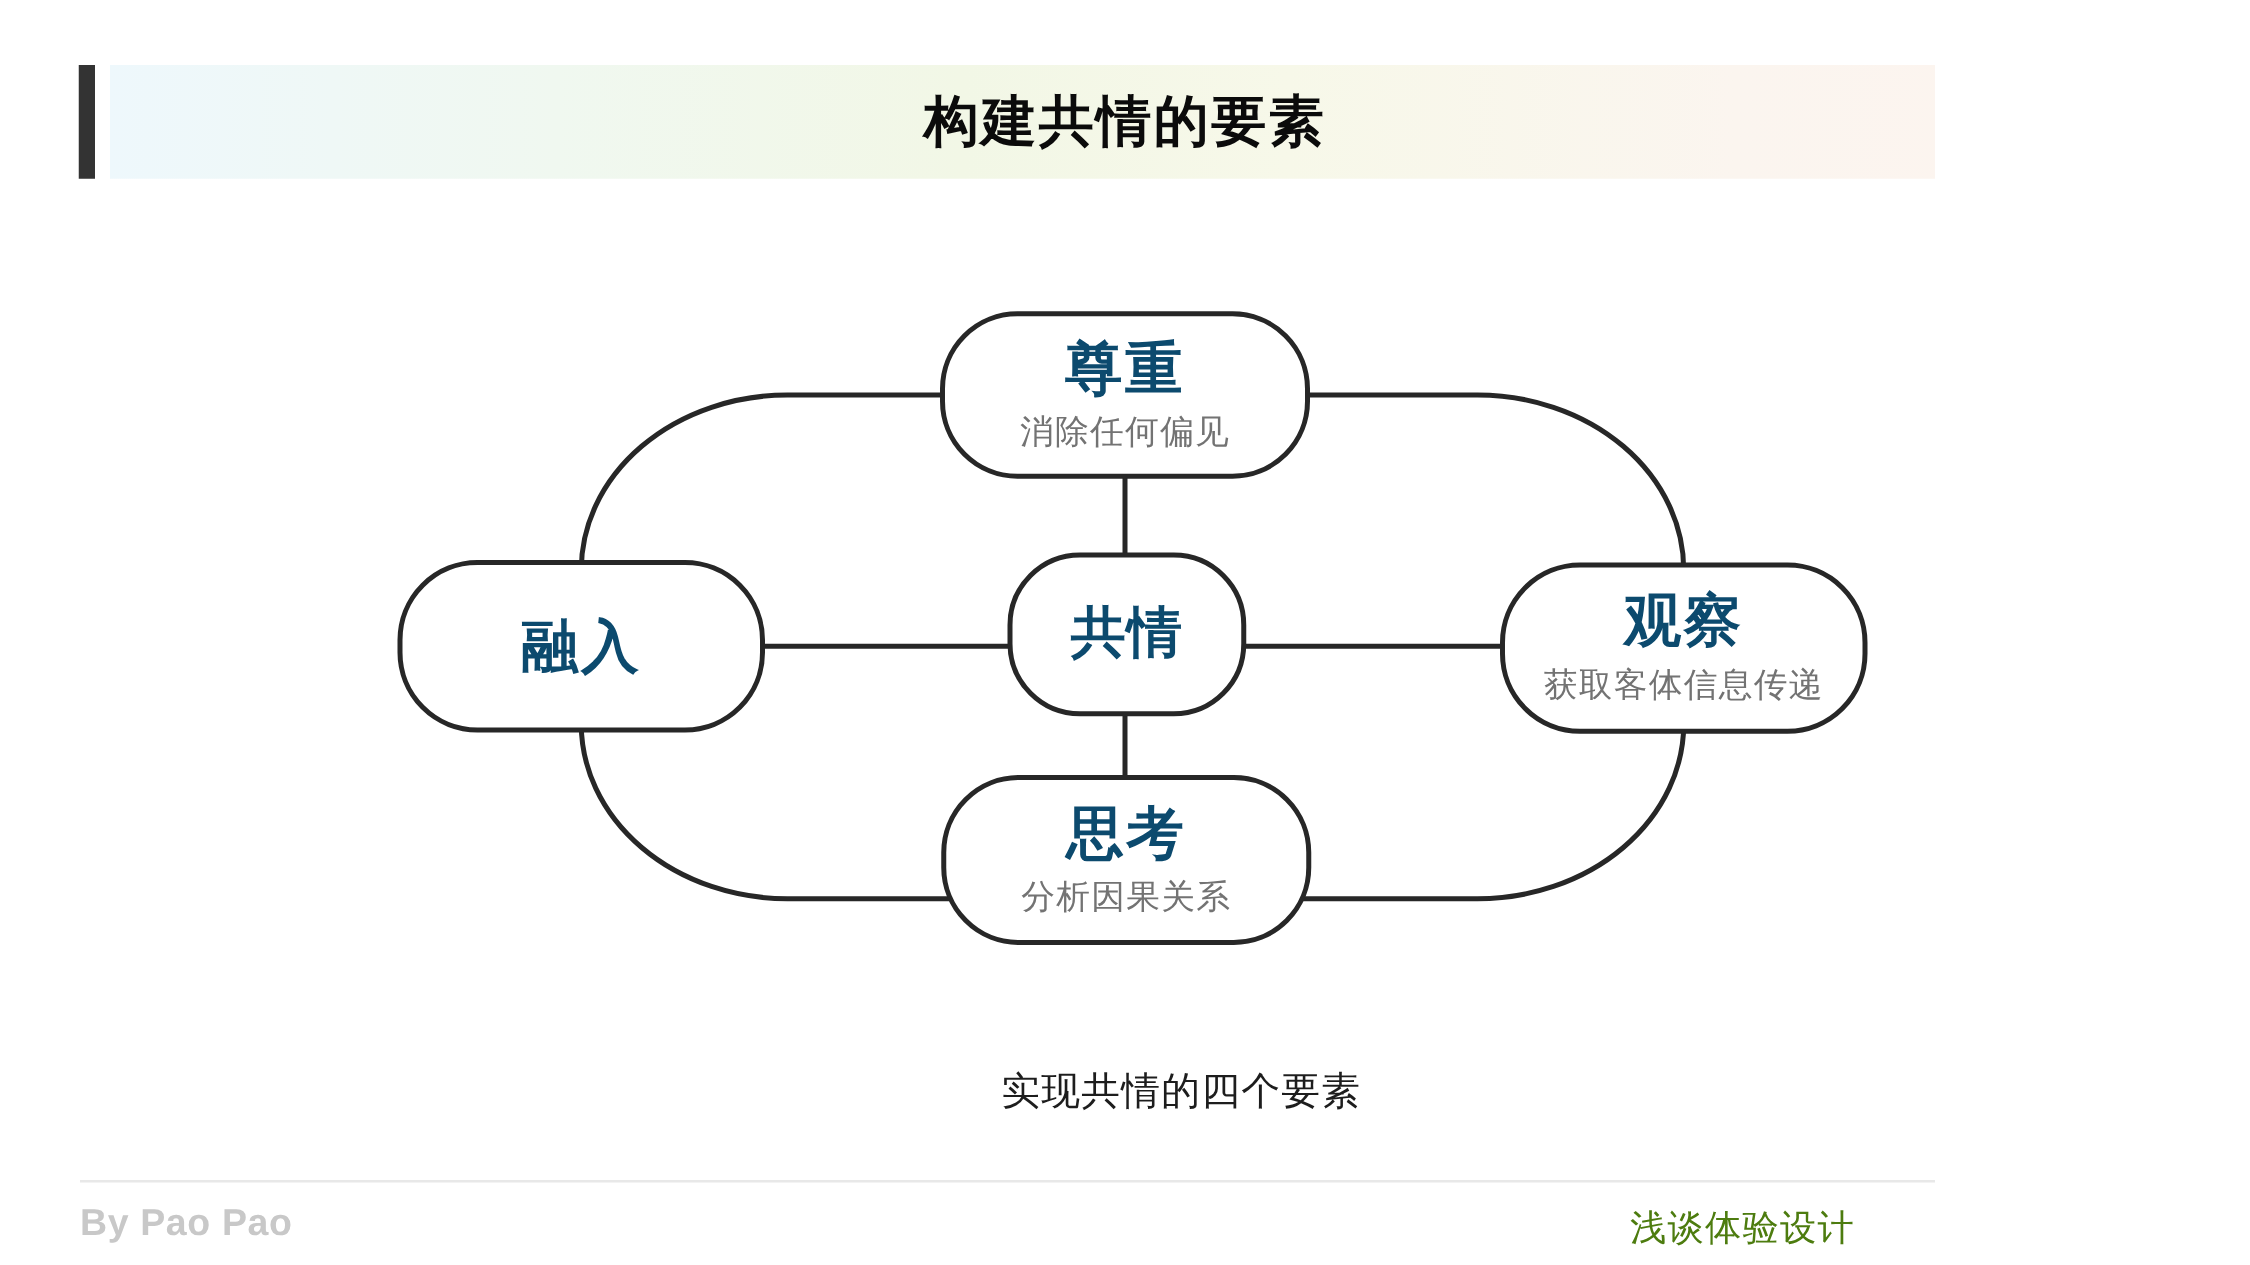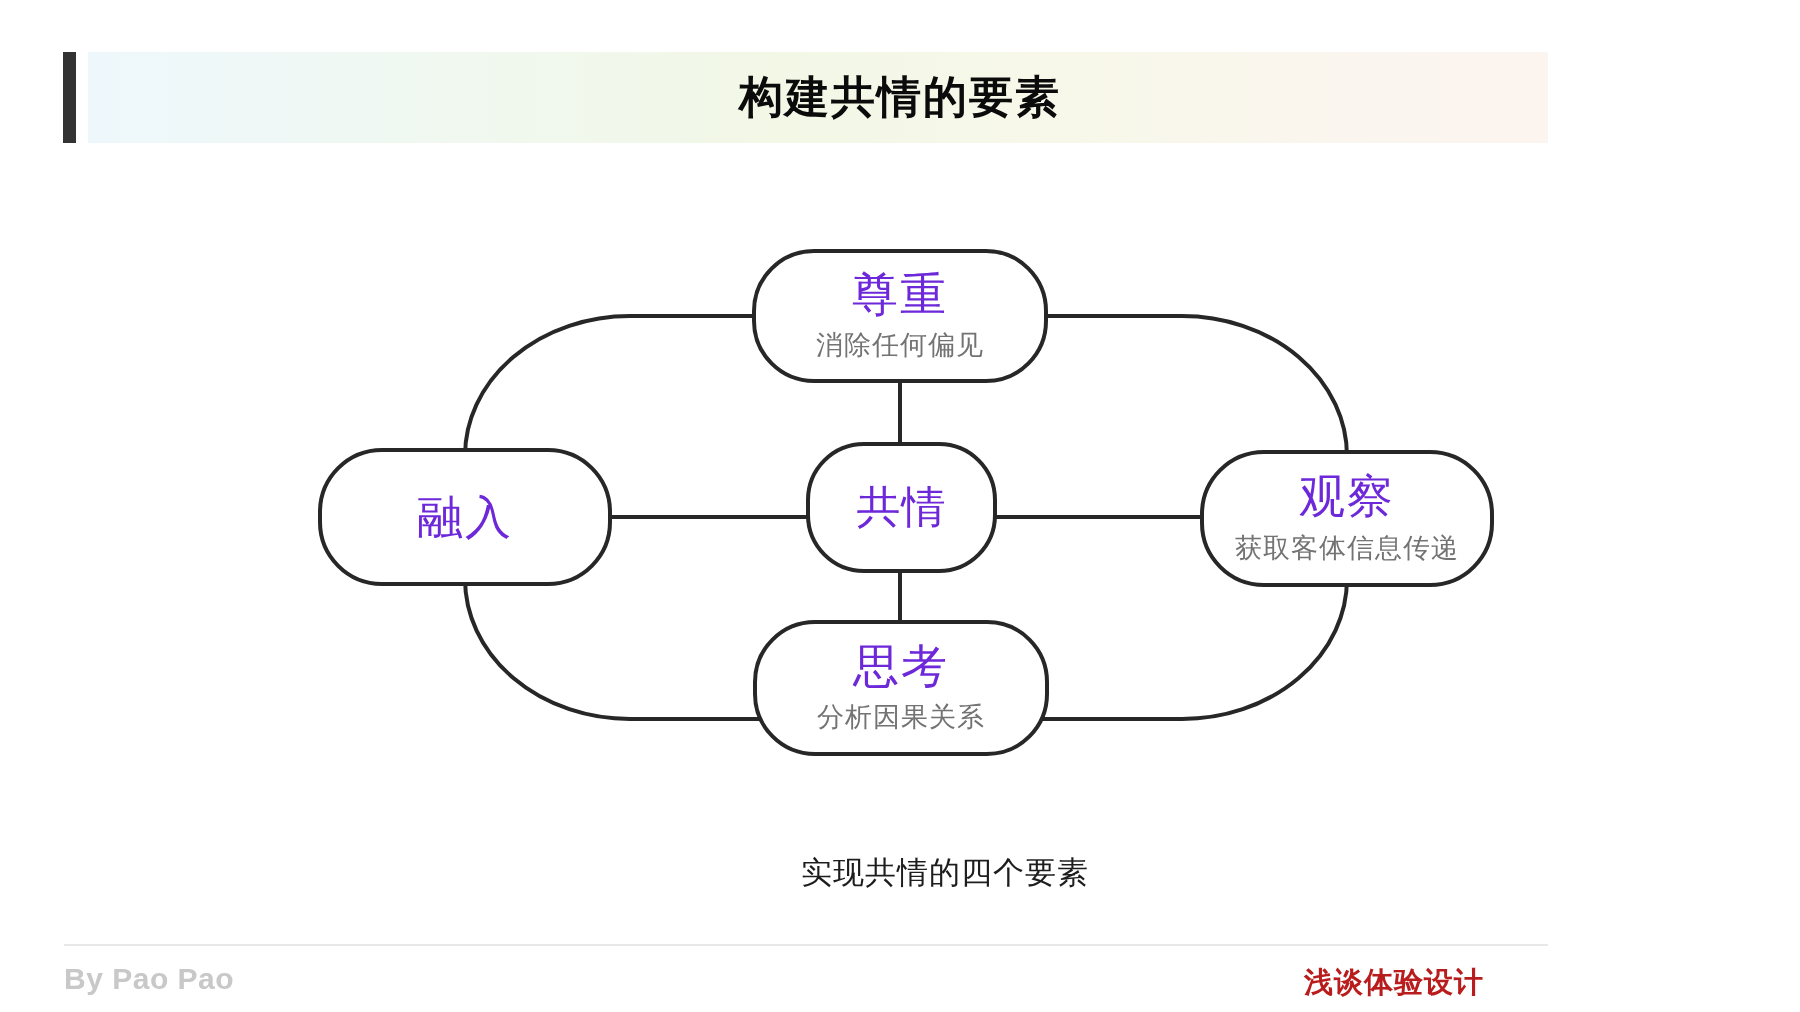--- a/index.html
+++ b/index.html
@@ -60,22 +60,22 @@
     background: #ffffff;
     border: 4px solid #272727;
     display: flex;
     flex-direction: column;
     align-items: center;
     justify-content: center;
     text-align: center;
   }
   .node-title {
     font-size: 46px;
-    font-weight: 400;
-    color: #6d28d9;
+    font-weight: 700;
+    color: #0c4a6e;
     line-height: 1.1;
     letter-spacing: 2px;
   }
   .node-subtitle {
     margin-top: 8px;
     font-size: 27px;
     font-weight: 500;
     color: #737373;
     letter-spacing: 1px;
     white-space: nowrap;
@@ -116,22 +116,22 @@
     font-size: 30px;
     font-weight: 700;
     color: #c8c8c8;
     letter-spacing: 0.5px;
   }
   .footer-brand {
     position: absolute;
     right: 64px;
     top: 963px;
     font-size: 29px;
-    font-weight: 700;
-    color: #b91c1c;
+    font-weight: 400;
+    color: #4d7c0f;
     letter-spacing: 1px;
   }
 </style>
 </head>
 <body>
 
 <div class="stage">
 
   <div class="header-bar-left"></div>
   <div class="header-band">

